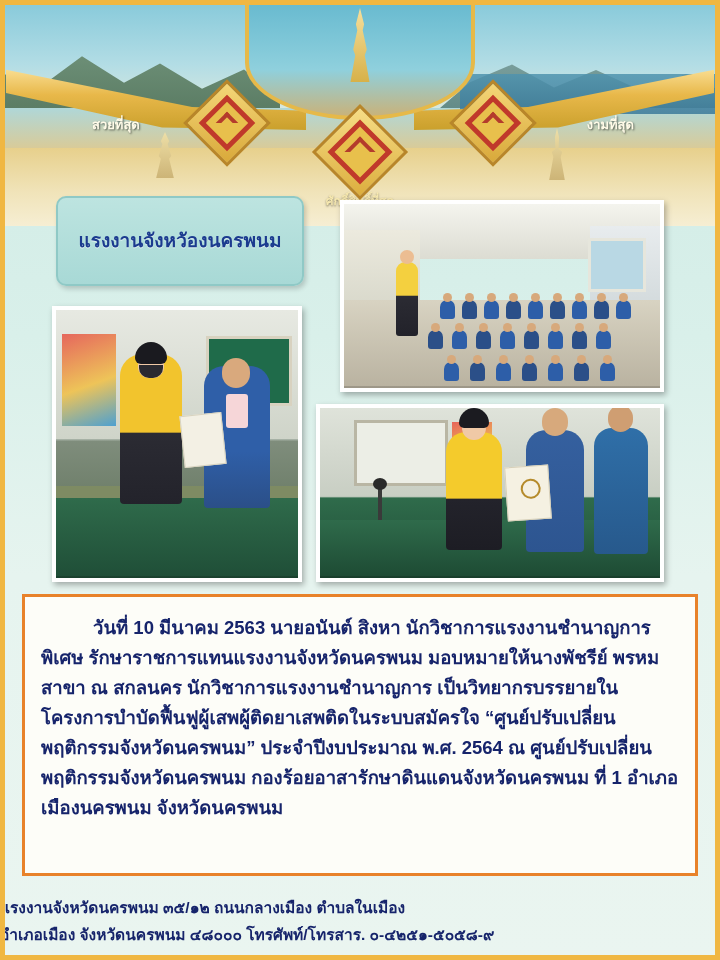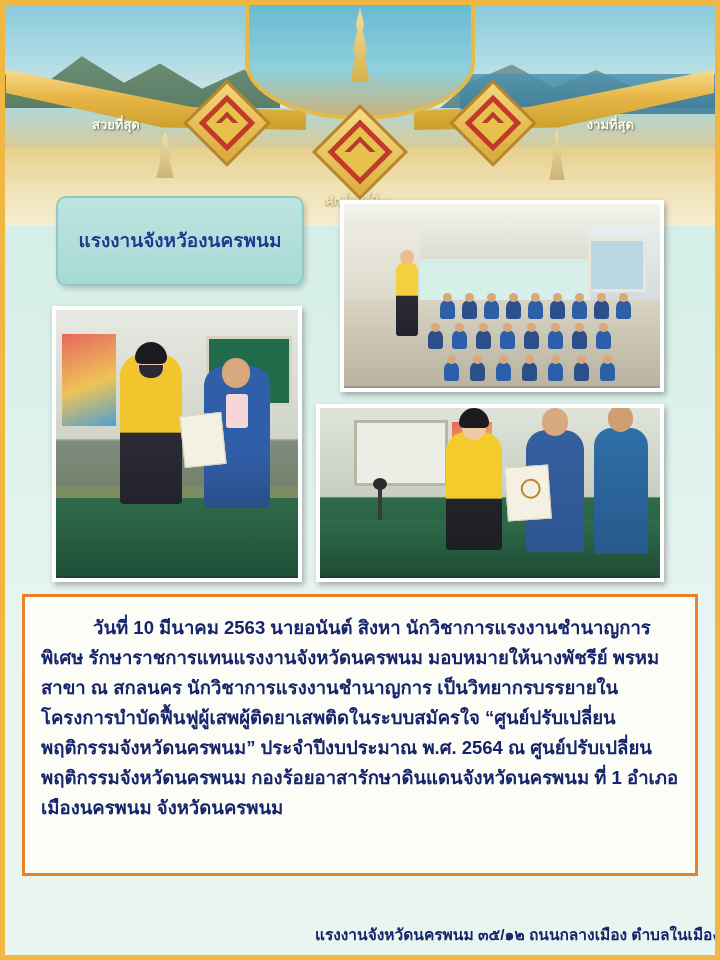--- a/index.html
+++ b/index.html
@@ -252,21 +252,21 @@
     font-size: 18.5px;
     line-height: 1.62;
     text-align: left;
     font-weight: 600;
   }
   .textbox p .indent { display: inline-block; width: 52px; }
 
   
   .footer {
     position: absolute; left: 0; right: 0; bottom: 12px;
-    text-align: right;
+    text-align: left;
     z-index: 22;
   }
   .footer div {
     color: #16246b; font-size: 15.5px; font-weight: bold; line-height: 1.75;
   }
 </style>
 </head>
 <body>
 
 <div class="page">
@@ -433,16 +433,17 @@
     <div class="pc-doc"></div>
     <div class="cap"></div>
   </div>
 
   <div class="textbox">
     <p><span class="indent"></span><span>วันที่ 10  มีนาคม  2563   นายอนันต์  สิงหา  นักวิชาการแรงงานชำนาญการพิเศษ รักษาราชการแทนแรงงานจังหวัดนครพนม มอบหมายให้นางพัชรีย์   พรหมสาขา ณ สกลนคร  นักวิชาการแรงงานชำนาญการ เป็นวิทยากรบรรยายในโครงการบำบัดฟื้นฟูผู้เสพผู้ติดยาเสพติดในระบบสมัครใจ “ศูนย์ปรับเปลี่ยนพฤติกรรมจังหวัดนครพนม” ประจำปีงบประมาณ พ.ศ. 2564    ณ ศูนย์ปรับเปลี่ยนพฤติกรรมจังหวัดนครพนม กองร้อยอาสารักษาดินแดนจังหวัดนครพนม ที่ 1 อำเภอเมืองนครพนม จังหวัดนครพนม</span></p>
   </div>
 
   <div class="footer">
     <div>แรงงานจังหวัดนครพนม ๓๕/๑๒ ถนนกลางเมือง ตำบลในเมือง</div>
+    <div>อำเภอเมือง  จังหวัดนครพนม ๔๘๐๐๐ โทรศัพท์/โทรสาร. ๐-๔๒๕๑-๕๐๕๘-๙</div>
   </div>
 
   <div class="page-border"></div>
 </div>
 
 </body></html>

